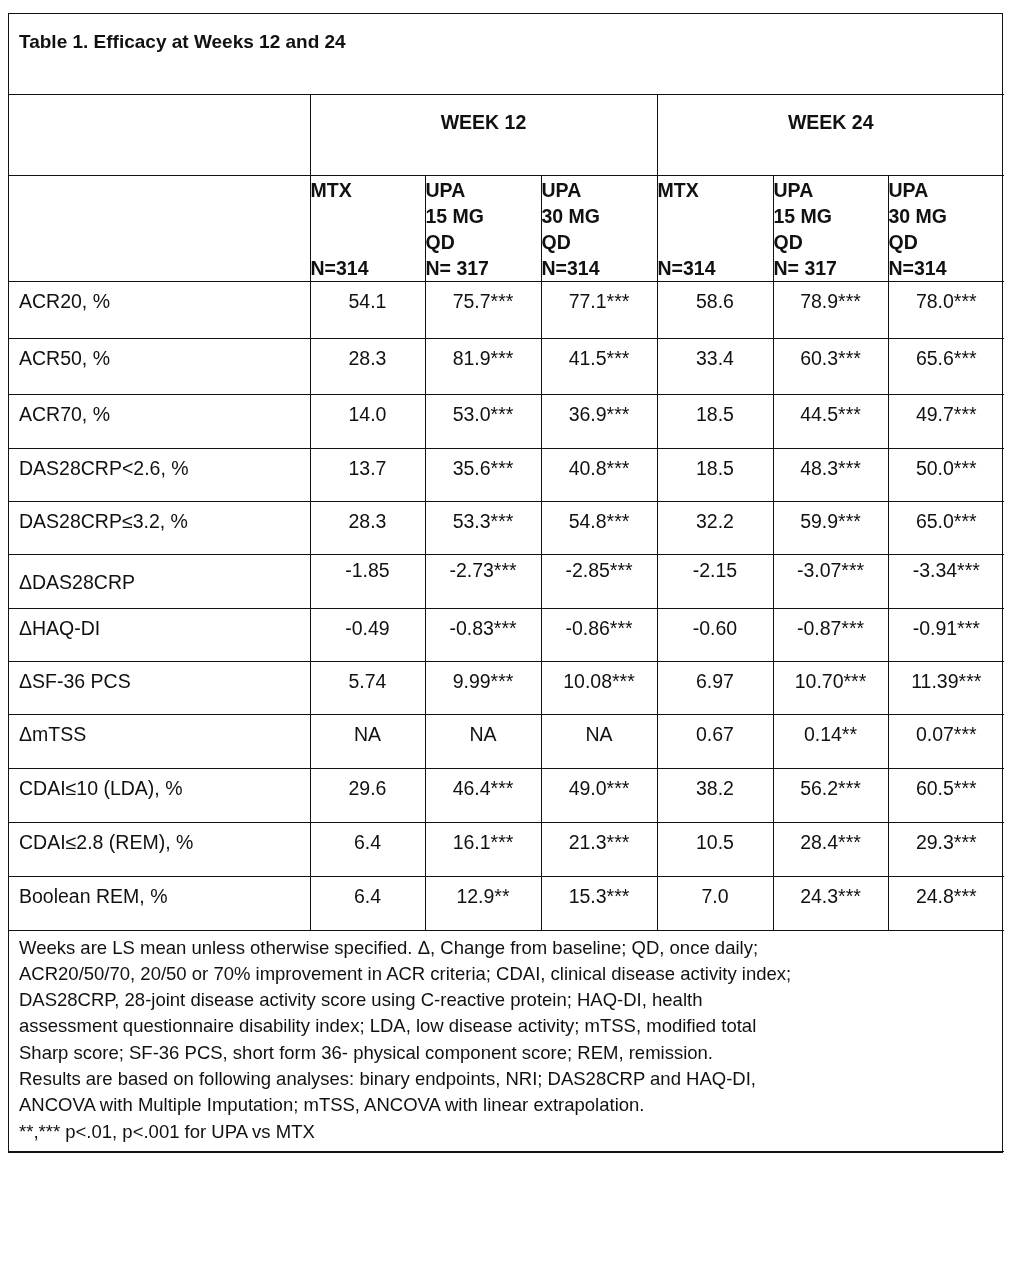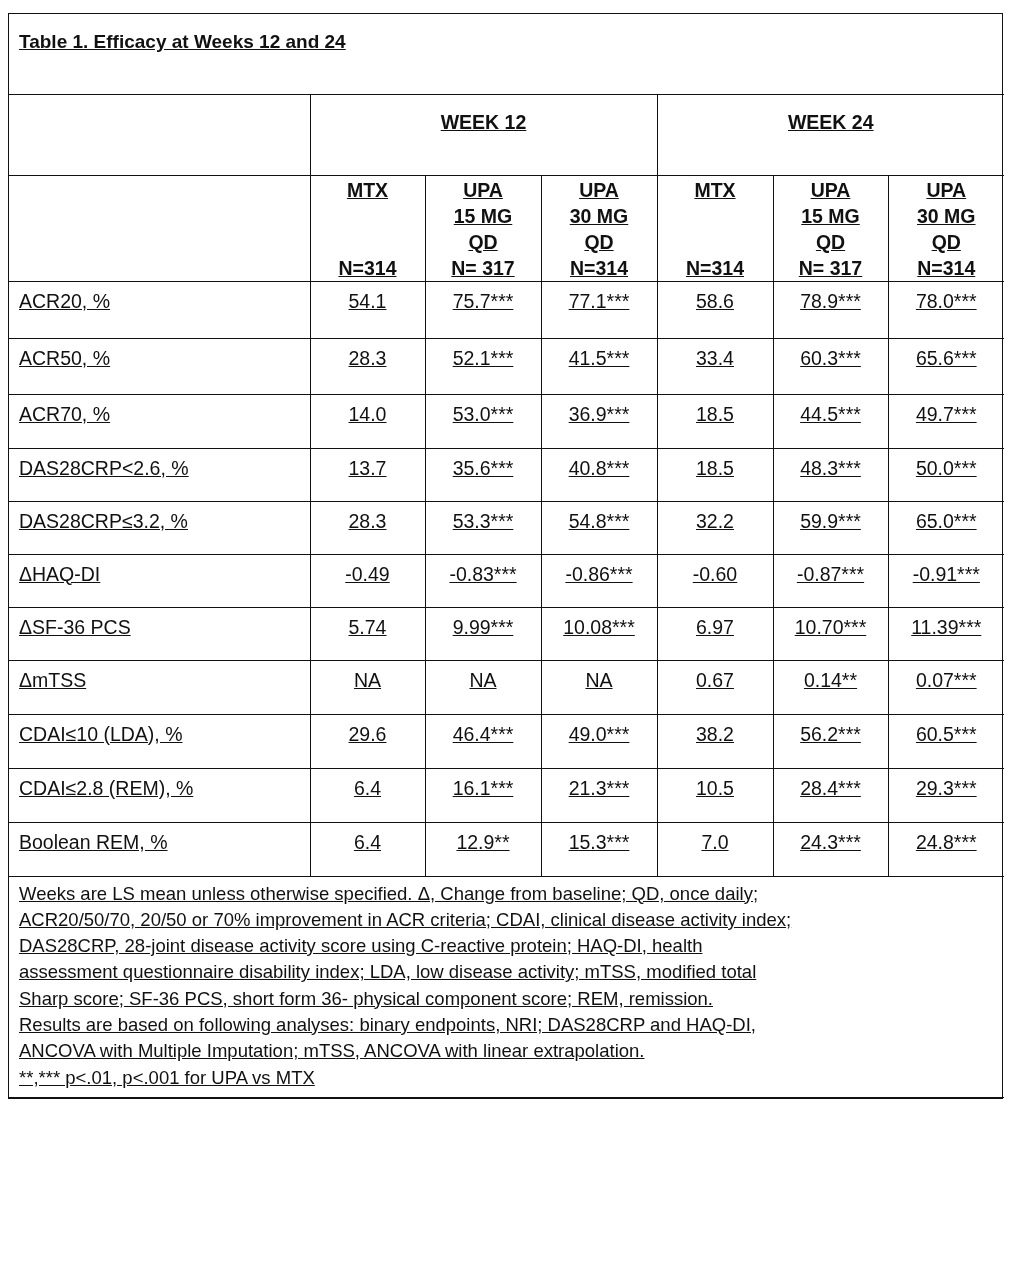--- a/index.html
+++ b/index.html
@@ -1,25 +1,25 @@
 <!DOCTYPE html>
 <html><head>
 <meta charset="utf-8">
 <style>
   html, body { margin: 0; padding: 0; background: #ffffff; }
   body { width: 1011px; height: 1268px; position: relative; font-family: "Liberation Sans", sans-serif; color: #111; }
   .frame { position: absolute; left: 8px; top: 13px; width: 995px; border: 1.5px solid #111; box-sizing: border-box; }
-  table { border-collapse: collapse; width: 100%; table-layout: fixed; text-decoration: underline; }
+  table { border-collapse: collapse; width: 100%; table-layout: fixed; }
   td, th { border: 1.3px solid #111; padding: 0; vertical-align: top; }
   tr:first-child > td, tr:first-child > th { border-top: none; }
   td:first-child, th:first-child { border-left: none; }
   td:last-child, th:last-child { border-right: none; }
   .title-cell { height: 80px; font-weight: bold; font-size: 19px; padding: 17px 0 0 10px; box-sizing: border-box; text-align: left; }
   .week-cell { height: 81px; font-weight: bold; font-size: 19.5px; text-align: center; padding-top: 16px; box-sizing: border-box; }
-  .grp-cell { height: 106px; font-weight: bold; font-size: 19.5px; text-align: center; line-height: 26px; padding-top: 1px; box-sizing: border-box; }
+  .grp-cell { height: 106px; font-weight: bold; font-size: 19.5px; text-align: left; line-height: 26px; padding-top: 1px; box-sizing: border-box; }
   .rowlabel { font-size: 19.5px; padding: 6px 0 0 10px; text-align: left; line-height: 26px; margin-top: 43px; }
   .val { font-size: 19.5px; text-align: center; padding-top: 6px; line-height: 26px; }
   .val.mid { vertical-align: middle; padding-top: 0; }
   .footnote { font-size: 18.5px; line-height: 26.3px; padding: 4px 0 6px 10px; text-align: left; font-weight: normal; }
   .footnote div { white-space: nowrap; }
 </style>
 </head>
 <body>
 
 <div class="frame">
@@ -88,21 +88,21 @@
           <td class="val">54.1</td>
           <td class="val">75.7***</td>
           <td class="val">77.1***</td>
           <td class="val">58.6</td>
           <td class="val">78.9***</td>
           <td class="val">78.0***</td>
         </tr>
         <tr style="height: 56px;">
           <td class="rowlabel">ACR50, %</td>
           <td class="val">28.3</td>
-          <td class="val">52.1***</td>
+          <td class="val">81.9***</td>
           <td class="val">41.5***</td>
           <td class="val">33.4</td>
           <td class="val">60.3***</td>
           <td class="val">65.6***</td>
         </tr>
         <tr style="height: 54px;">
           <td class="rowlabel">ACR70, %</td>
           <td class="val">14.0</td>
           <td class="val">53.0***</td>
           <td class="val">36.9***</td>
@@ -120,20 +120,29 @@
           <td class="val">50.0***</td>
         </tr>
         <tr style="height: 53px;">
           <td class="rowlabel">DAS28CRP≤3.2, %</td>
           <td class="val">28.3</td>
           <td class="val">53.3***</td>
           <td class="val">54.8***</td>
           <td class="val">32.2</td>
           <td class="val">59.9***</td>
           <td class="val">65.0***</td>
+        </tr>
+        <tr style="height: 54px;">
+          <td class="rowlabel" style="padding-top: 14px;">ΔDAS28CRP</td>
+          <td class="val" style="padding-top: 2px;">-1.85</td>
+          <td class="val" style="padding-top: 2px;">-2.73***</td>
+          <td class="val" style="padding-top: 2px;">-2.85***</td>
+          <td class="val" style="padding-top: 2px;">-2.15</td>
+          <td class="val" style="padding-top: 2px;">-3.07***</td>
+          <td class="val" style="padding-top: 2px;">-3.34***</td>
         </tr>
         <tr style="height: 53px;">
           <td class="rowlabel">ΔHAQ-DI</td>
           <td class="val">-0.49</td>
           <td class="val">-0.83***</td>
           <td class="val">-0.86***</td>
           <td class="val">-0.60</td>
           <td class="val">-0.87***</td>
           <td class="val">-0.91***</td>
         </tr>

